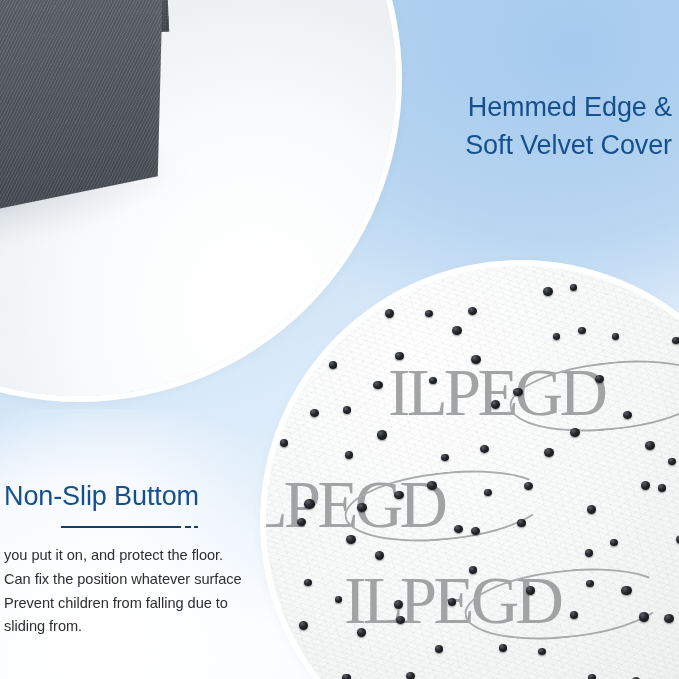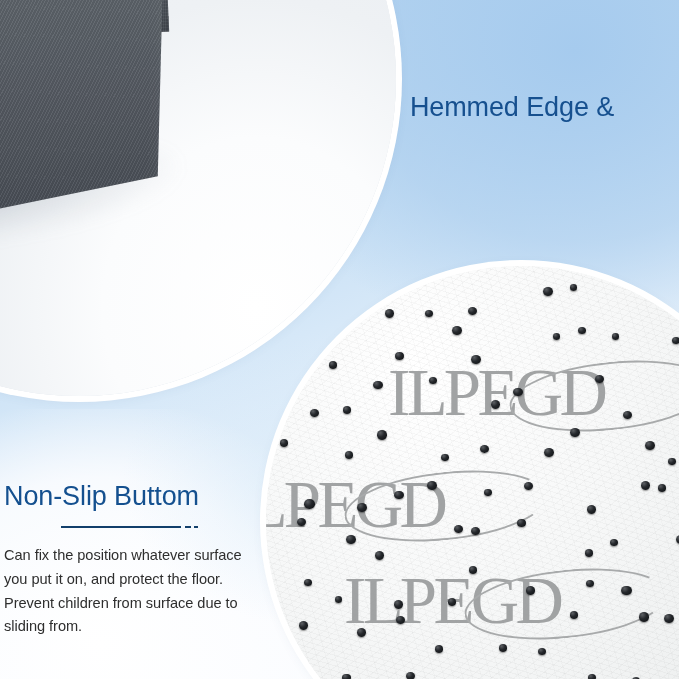--- a/index.html
+++ b/index.html
@@ -193,21 +193,21 @@
     background: radial-gradient(circle at 33% 28%, #5c5f63 0%, #24272b 42%, #0b0d0f 100%);
     box-shadow: 0 1px 1.6px rgba(0,0,0,0.42);
   }
 
   
   .headline-tr {
     position: absolute;
     right: 7px;
     top: 88px;
     width: 320px;
-    text-align: center;
+    text-align: right;
     color: #16508f;
     font-size: 27px;
     line-height: 1.42;
     font-weight: 400;
     letter-spacing: -0.004em;
   }
   .headline-tr .ln { display: block; }
 
   .block-bl {
     position: absolute;
@@ -357,30 +357,31 @@
         <span class="dot" style="left: 398.35px; top: 348.005px; width: 10.0867px; height: 9.38061px;"></span>
         <span class="dot" style="left: 76.3243px; top: 407.733px; width: 8.29834px; height: 7.71746px;"></span>
         <span class="dot" style="left: 140.34px; top: 405.632px; width: 8.72787px; height: 8.11692px;"></span>
         <span class="dot" style="left: 322.4px; top: 407.694px; width: 7.79907px; height: 7.25314px;"></span>
         <span class="dot" style="left: 365.662px; top: 411.269px; width: 8.5523px; height: 7.95364px;"></span>
       </div>
   </div>
 
   <div class="headline-tr">
     <span class="ln">Hemmed Edge &amp;</span>
+    <span class="ln">Soft Velvet Cover</span>
   </div>
 
   <div class="block-bl">
     <h2 class="headline-bl">Non-Slip Buttom</h2>
     <div class="divider-wrap">
       <span class="divider-line"></span>
       <span class="divider-dash-a"></span>
       <span class="divider-dash-b"></span>
     </div>
     <p class="body-bl">
+      <span class="ln">you put it on, and protect the floor.</span>
       <span class="ln">Can fix the position whatever surface</span>
-      <span class="ln">you put it on, and protect the floor.</span>
-      <span class="ln">Prevent children from surface due to</span>
+      <span class="ln">Prevent children from falling due to</span>
       <span class="ln">sliding from.</span>
     </p>
   </div>
 
 </div>
 
 </body></html>

